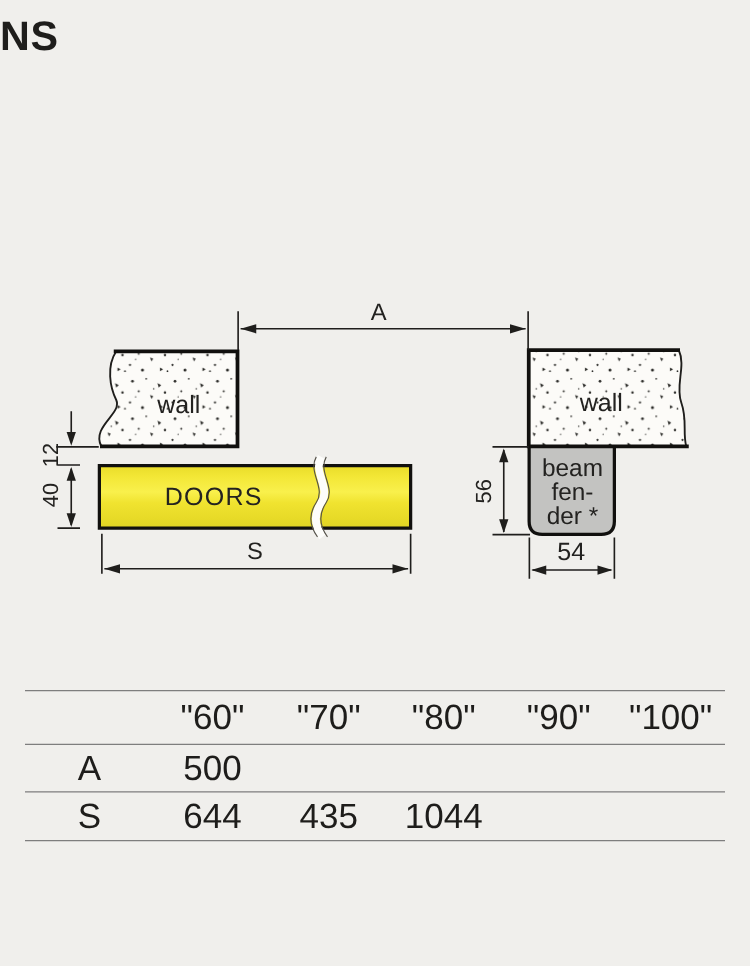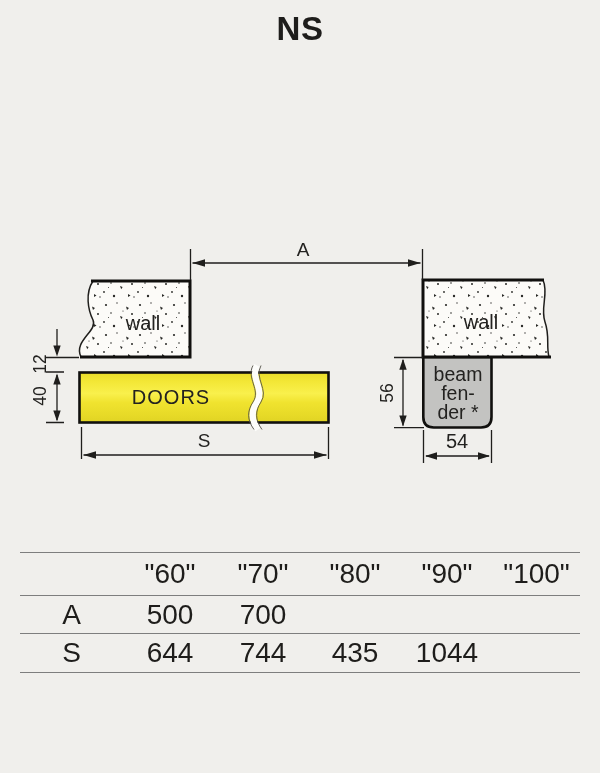--- a/index.html
+++ b/index.html
@@ -6,21 +6,21 @@
   body {
     width:600px; height:773px;
     background:#f0efec;
     font-family:"Liberation Sans", sans-serif;
     color:#1e1d1b;
     position:relative;
     overflow:hidden;
   }
   .title {
     position:absolute; top:10px; left:0; width:600px;
-    text-align:center;
+    text-align:left;
     font-size:33px; font-weight:700; letter-spacing:0.5px;
   }
   svg.diagram { position:absolute; left:0; top:0; display:block; }
   svg text {
     font-family:"Liberation Sans", sans-serif;
     fill:#232220;
   }
   .size-table {
     position:absolute; left:20px; top:552px; width:560px;
     font-size:28px;
@@ -149,22 +149,20 @@
     <div></div>
     <div>"60"</div>
     <div>"70"</div>
     <div>"80"</div>
     <div>"90"</div>
     <div>"100"</div>
   </div>
   <div class="trow row-a">
     <div>A</div>
     <div>500</div>
-    <div>700</div>
   </div>
   <div class="trow row-s">
     <div>S</div>
     <div>644</div>
-    <div>744</div>
     <div>435</div>
     <div>1044</div>
   </div>
 </div>
 
 </body></html>

